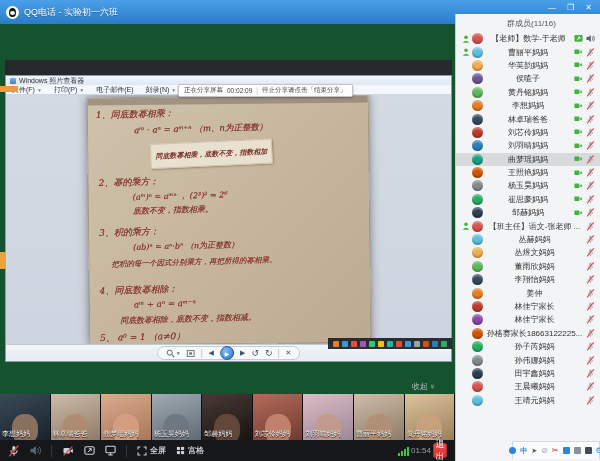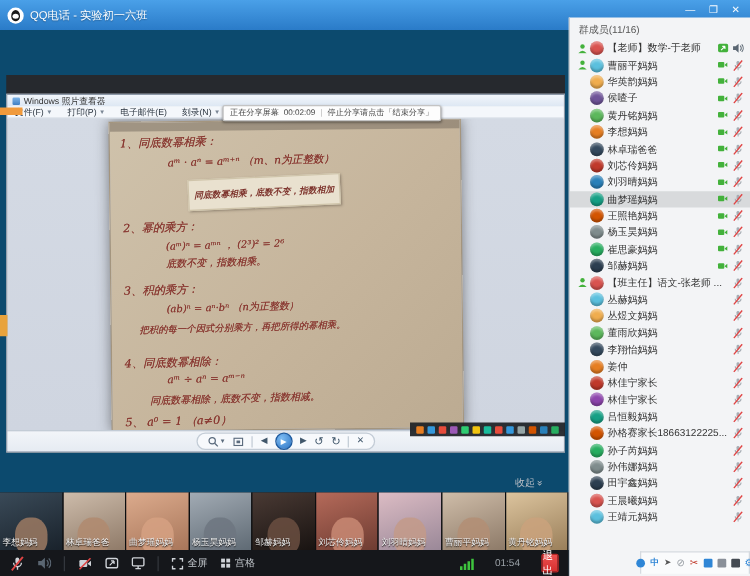--- a/index.html
+++ b/index.html
@@ -1,18 +1,18 @@
 <!DOCTYPE html>
 <html><head>
 <meta charset="utf-8">
 <style>
   * { margin:0; padding:0; box-sizing:border-box; }
   html,body { width:600px; height:461px; overflow:hidden; background:#000; }
   body { font-family:"Liberation Sans","DejaVu Sans",sans-serif; }
-  .screen { position:relative; width:600px; height:461px; background:#0c4a6e; overflow:hidden; }
+  .screen { position:relative; width:600px; height:461px; background:#14532d; overflow:hidden;text-align:center; }
 
   
   .titlebar { position:absolute; left:0; top:0; width:600px; height:24px;
     background:linear-gradient(#4aa0e8,#2a7bc8); display:flex; align-items:center; padding-left:6px; z-index:1; }
   .qq-logo { width:13px; height:13px; border-radius:50%; background:#fff; margin-right:5px;
     display:flex; align-items:center; justify-content:center; }
   .qq-logo i { display:block; width:7px; height:9px; background:#1a1a1a; border-radius:50% 50% 45% 45%; position:relative; }
   .qq-logo i:after { content:""; position:absolute; left:1px; top:3px; width:5px; height:4px; background:#fff; border-radius:50%; }
   .win-title { color:#fff; font-size:9px; text-shadow:0 1px 1px rgba(0,0,0,.3); }
   .win-controls { position:absolute; right:8px; top:2px; display:flex; gap:11px; z-index:6; }
@@ -67,25 +67,25 @@
   .thumbs { position:absolute; left:0; top:394px; width:455px; height:46px; display:flex; background:#101214; }
   .tile { flex:1; position:relative; border-right:1px solid #0c0e10; overflow:hidden; cursor:pointer; }
   .tile .face { position:absolute; left:50%; bottom:-4px; transform:translateX(-50%); width:26px; height:30px;
     border-radius:45% 45% 40% 40%; opacity:.85; }
   .tile .lbl { position:absolute; left:2px; bottom:1px; font-size:7px; color:#f2f2f2;
     text-shadow:0 1px 1px #000; white-space:nowrap; }
 
   
   .bottombar { position:absolute; left:0; top:440px; width:455px; height:21px; background:#15171b;
     display:flex; align-items:center; padding:0 8px; gap:10px; z-index:3; }
-  .bb-group { display:flex; align-items:center; gap:10px; }
+  .bb-group { display:flex; align-items:center; gap:10px;font-weight:bold; }
   .bb-sep { width:1px; height:12px; background:#33373d; }
   .bb-item { display:flex; align-items:center; gap:3px; cursor:pointer; }
   .bb-item .cap { font-size:8px; color:#c3c8cd; }
-  .bb-right { margin-left:auto; display:flex; align-items:center; gap:17px; }
+  .bb-right { margin-left:auto; display:flex; align-items:center; gap:2px; }
   .signal { display:flex; align-items:flex-end; gap:1px; height:10px; }
   .signal b { width:2px; background:#3ec43e; display:block; }
   .time { font-size:8px; color:#9aa0a6; }
   .exit-btn { width:14px; height:15px; background:linear-gradient(#ec5050,#d62f2f); border:1px solid #b82626;
     border-radius:2px; color:#fff; font-size:8.5px; display:flex; align-items:center; justify-content:center; cursor:pointer; }
 
   
   .sidebar { position:absolute; left:455px; top:14px; width:145px; height:447px; background:#f3f4f6;
     border-left:1px solid #c9cdd2; z-index:2; overflow:hidden; }
   .sb-header { font-size:8px; color:#555; padding:4px 0 3px 7px; }
@@ -754,35 +754,20 @@
                 <rect x="3.6" y="0.8" width="2.6" height="4.4" rx="1.3" fill="#a7adb4"></rect>
                 <path d="M2.4 4.4a2.6 2.6 0 0 0 5.2 0" stroke="#a7adb4" stroke-width="0.9" fill="none"></path>
                 <line x1="5" y1="7.2" x2="5" y2="9" stroke="#a7adb4" stroke-width="0.9"></line>
                 <line x1="8.6" y1="0.4" x2="1.2" y2="9.4" stroke="#e04545" stroke-width="1.2"></line>
               </svg>
             </span>
           </span>
         </div>
         <div class="mrow">
           <span class="presence-spacer"></span>
-          <span class="avatar" style="background:#16a085"></span>
-          <span class="mname">吕恒毅妈妈</span>
-          <span class="micons">
-            <span>
-              <svg width="9" height="9" viewBox="0 0 10 10" style="display:block">
-                <rect x="3.6" y="0.8" width="2.6" height="4.4" rx="1.3" fill="#a7adb4"></rect>
-                <path d="M2.4 4.4a2.6 2.6 0 0 0 5.2 0" stroke="#a7adb4" stroke-width="0.9" fill="none"></path>
-                <line x1="5" y1="7.2" x2="5" y2="9" stroke="#a7adb4" stroke-width="0.9"></line>
-                <line x1="8.6" y1="0.4" x2="1.2" y2="9.4" stroke="#e04545" stroke-width="1.2"></line>
-              </svg>
-            </span>
-          </span>
-        </div>
-        <div class="mrow">
-          <span class="presence-spacer"></span>
           <span class="avatar" style="background:#d35400"></span>
           <span class="mname">孙格赛家长18663122225...</span>
           <span class="micons">
             <span>
               <svg width="9" height="9" viewBox="0 0 10 10" style="display:block">
                 <rect x="3.6" y="0.8" width="2.6" height="4.4" rx="1.3" fill="#a7adb4"></rect>
                 <path d="M2.4 4.4a2.6 2.6 0 0 0 5.2 0" stroke="#a7adb4" stroke-width="0.9" fill="none"></path>
                 <line x1="5" y1="7.2" x2="5" y2="9" stroke="#a7adb4" stroke-width="0.9"></line>
                 <line x1="8.6" y1="0.4" x2="1.2" y2="9.4" stroke="#e04545" stroke-width="1.2"></line>
               </svg>

